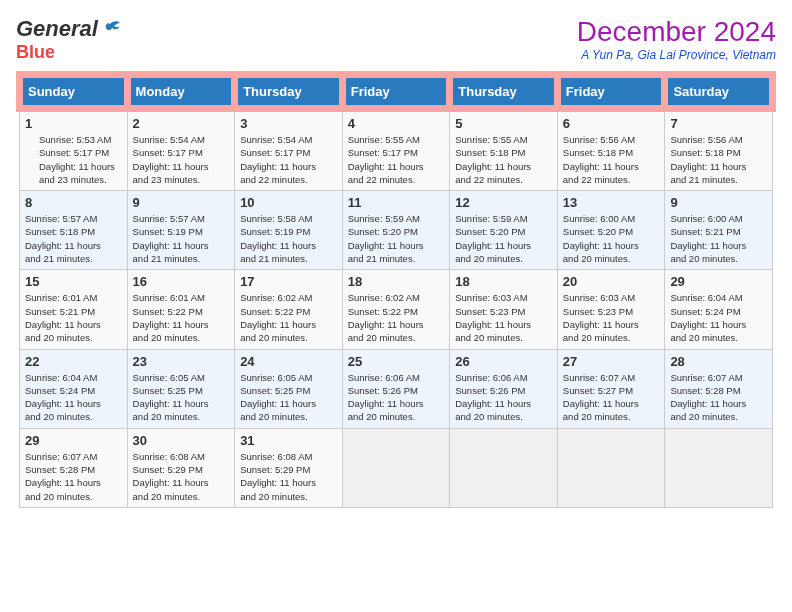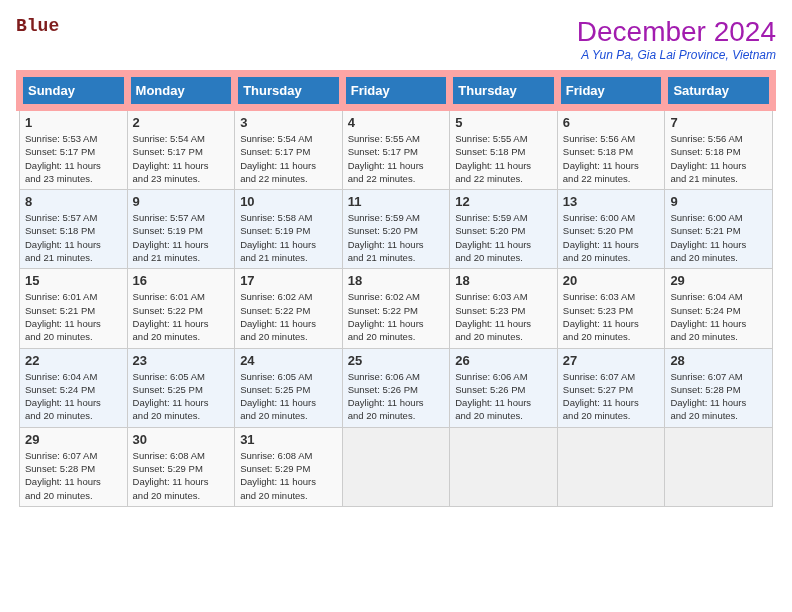--- a/index.html
+++ b/index.html
@@ -81,22 +81,29 @@
       display: flex;
       align-items: center;
       gap: 2px;
     }
   </style>
 </head>
 <body>
 
 <div class="header-area">
   <div class="logo">
+    <div class="logo-wrapper">
+      <span style="font-size:22px; font-weight:bold; color:#333; font-style:italic;">General</span>
+      <svg width="22" height="18" viewBox="0 0 22 18">
+        <path d="M10 4 C12 1, 18 0, 20 3 C18 3, 16 4, 14 6 C12 8, 11 10, 9 10 C7 10, 5 8, 6 5 C7 3, 9 3, 10 4Z" fill="#2a7abf"></path>
+        <path d="M14 6 C16 7, 18 8, 20 6 C19 8, 17 10, 14 9 C12 8, 11 7, 14 6Z" fill="#2a7abf"></path>
+      </svg>
+    </div>
     <div>
-      <span style="font-size:18px; font-weight:bold; color:#7f1d1d;font-family:Liberation Mono, monospace;">Blue</span>
+      <span style="font-size:18px; font-weight:bold; color:#ef4444;">Blue</span>
     </div>
   </div>
   <div class="title-area">
     <div class="month-title">December 2024</div>
     <div class="location-title">A Yun Pa, Gia Lai Province, Vietnam</div>
   </div>
 </div>
 
 <table>
   <thead>
@@ -107,21 +114,21 @@
       <th>Friday</th>
       <th>Thursday</th>
       <th>Friday</th>
       <th>Saturday</th>
     </tr>
   </thead>
   <tbody id="calendar-body">
   <tr>
         <td>
           <span class="day-number">1</span>
-          <div class="day-info" style="white-space: pre-line;">Sunrise: 5:53 AM
+          <div class="day-info" style="white-space: pre-line; margin-left: 14px;">Sunrise: 5:53 AM
 Sunset: 5:17 PM
 Daylight: 11 hours
 and 23 minutes.</div>
         </td>
         <td>
           <span class="day-number">2</span>
           <div class="day-info" style="white-space: pre-line;">Sunrise: 5:54 AM
 Sunset: 5:17 PM
 Daylight: 11 hours
 and 23 minutes.</div>

